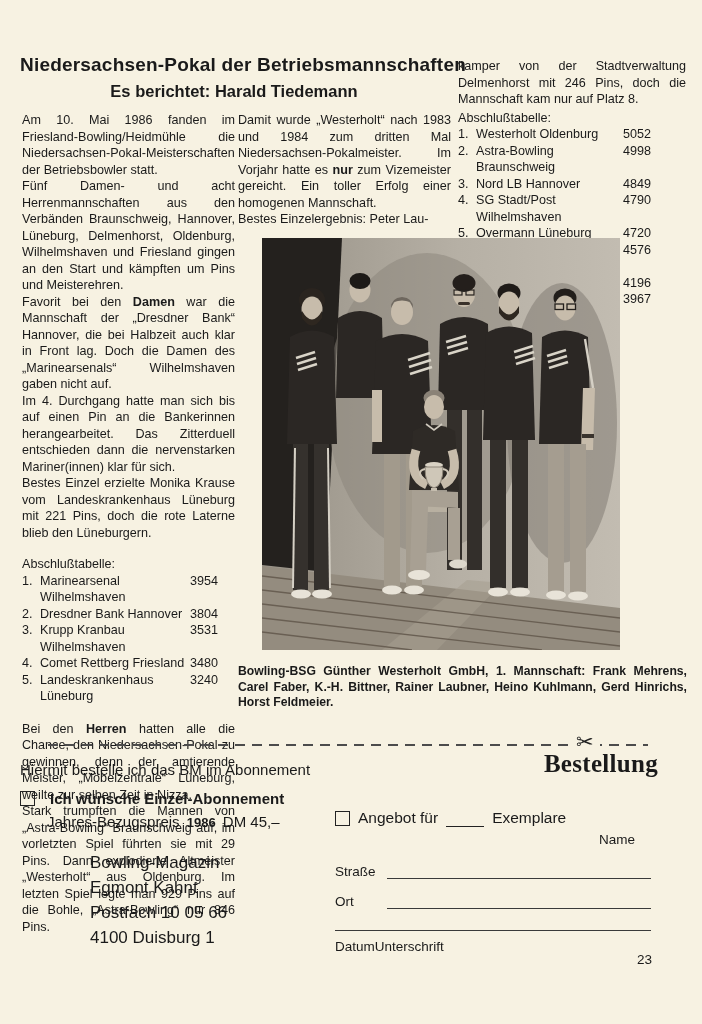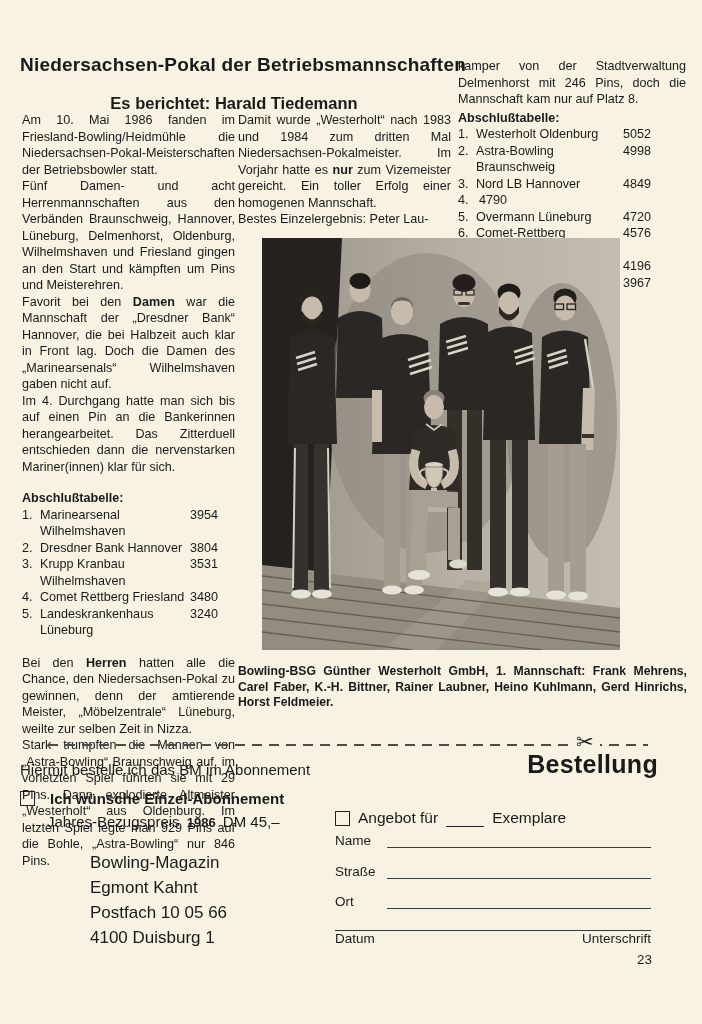--- a/index.html
+++ b/index.html
@@ -10,31 +10,31 @@
     color:#1a1a1a; overflow:hidden;
   }
   
   .article-title {
     position:absolute; left:20px; top:54px; width:428px;
     font-size:19px; font-weight:bold; letter-spacing:0.2px;
     text-align:center; text-align-last:justify; white-space:nowrap;
   }
   .article-subtitle {
     position:absolute; left:20px; top:82px; width:428px;
-    font-size:16.5px; font-weight:bold; text-align:center;margin-top:12px;
+    font-size:16.5px; font-weight:bold; text-align:center;
   }
   
   .col { position:absolute; font-size:12.6px; line-height:16.5px; text-align:justify; }
   .col p { margin:0; }
   #col1 { left:22px;  top:112px; width:213px; }
   #col2 { left:238px; top:112px; width:213px; }
   #col3 { left:458px; top:58px;  width:228px; }
   .tbl { margin-top:15px; }
   .tbl.tight { margin-top:2px; }
-  .tbl-title { font-weight:bold; }
+  .tbl-title { font-weight:normal; }
   .trow { display:flex; }
   .trank { width:18px; flex:none; }
   .tteam { flex:1; text-align:left; }
   .tpins { flex:none; text-align:center; width:34px; }
   #col1 .tbl { width:199px; }
   #col3 .tbl { width:196px; }
   .after-tbl { margin-top:16px !important; }
   
   .photo { position:absolute; left:262px; top:238px; width:358px; height:412px; }
   .photo svg { display:block; width:100%; height:100%; }
@@ -46,57 +46,58 @@
   .cutline {
     position:absolute; left:48px; top:744px; width:600px; height:2px;
     background:repeating-linear-gradient(90deg,#4c4c4c 0 10px,transparent 10px 17px);
   }
   .scissors {
     position:absolute; left:570px; top:731px; font-size:21px; line-height:21px;
     color:#222; background:#f7f2e2; padding:0 6px;
   }
   .bestellung {
     position:absolute; right:44px; top:750px;
-    font-size:25px; font-weight:bold; letter-spacing:0.3px;
+    font-size:25px; font-weight:bold; letter-spacing:0.3px;font-family:Liberation Serif, serif;
   }
   .of-intro { position:absolute; left:20px; top:761px; font-size:15px; }
   .of-opt1  { position:absolute; left:20px; top:790px; display:flex; gap:15px; font-size:15px; align-items:flex-start;font-weight:bold; }
   .checkbox { width:13px; height:13px; border:1.6px solid #222; flex:none; margin-top:1px; background:transparent; }
   .of-price { position:absolute; left:47px; top:813px; font-size:15px; }
   .of-price .year { font-size:13px; font-weight:bold; padding:0 3px;margin-top:24px; }
   .of-opt2 { position:absolute; left:335px; top:809px; display:flex; gap:8px; font-size:15.5px; align-items:flex-end; }
   .of-opt2 .checkbox { align-self:flex-start; margin-top:2px; }
   .blank { display:inline-block; width:38px; height:14px; border-bottom:1.6px solid #222; }
   .form-row { position:absolute; left:335px; width:316px; display:flex; align-items:flex-end; font-size:13.5px; }
   .form-row .flabel { flex:none; width:52px; }
   .form-row .fline  { flex:1; height:15px; border-bottom:1.5px solid #3a3a3a; }
-  #row-name   { top:832px; }
+  #row-name   { top:832px;flex-direction:column; }
   #row-street { top:863px;align-items:center; }
   #row-city   { top:893px; }
   .sig-row {
     position:absolute; left:335px; top:930px; width:316px;
     border-top:1.5px solid #3a3a3a;
-    display:flex; justify-content:space-between; font-size:13.5px; padding-top:0;
+    display:flex; justify-content:flex-start; font-size:13.5px; padding-top:8px;
   }
   .address { position:absolute; left:90px; top:850px; font-size:17px; line-height:25px; }
   .page-num { position:absolute; right:50px; top:952px; font-size:13.5px; }
 </style>
 </head>
 <body>
 
 <div class="page">
 
   <div class="article-title">Niedersachsen-Pokal der Betriebsmannschaften</div>
   <div class="article-subtitle">Es berichtet: Harald Tiedemann</div>
 
   <div class="col" id="col1">
     <p>Am 10. Mai 1986 fanden im Friesland-Bowling/Heidmühle die Niedersachsen-Pokal-Meisterschaften der Betriebsbowler statt.</p>
     <p>Fünf Damen- und acht Herrenmannschaften aus den Verbänden Braunschweig, Hannover, Lüneburg, Delmenhorst, Oldenburg, Wilhelmshaven und Friesland gingen an den Start und kämpften um Pins und Meisterehren.</p>
     <p><span>Favorit bei den </span><b>Damen</b><span> war die Mannschaft der „Dresdner Bank“ Hannover, die bei Halbzeit auch klar in Front lag. Doch die Damen des „Marinearsenals“ Wilhelmshaven gaben nicht auf.</span></p>
     <p>Im 4. Durchgang hatte man sich bis auf einen Pin an die Bankerinnen herangearbeitet. Das Zitterduell entschieden dann die nervenstarken Mariner(innen) klar für sich.</p>
+    <p>Bestes Einzel erzielte Monika Krause vom Landeskrankenhaus Lüneburg mit 221 Pins, doch die rote Laterne blieb den Lüneburgern.</p>
     <div class="tbl">
       <div class="tbl-title">Abschlußtabelle:</div>
       <div class="trow">
           <span class="trank">1.</span>
           <span class="tteam">Marinearsenal Wilhelmshaven</span>
           <span class="tpins">3954</span>
         </div>
       <div class="trow">
           <span class="trank">2.</span>
           <span class="tteam">Dresdner Bank Hannover</span>
@@ -141,20 +142,21 @@
           <span class="tteam">Astra-Bowling Braunschweig</span>
           <span class="tpins">4998</span>
         </div>
       <div class="trow">
           <span class="trank">3.</span>
           <span class="tteam">Nord LB Hannover</span>
           <span class="tpins">4849</span>
         </div>
       <div class="trow">
           <span class="trank">4.</span>
+          <span class="tteam">SG Stadt/Post Wilhelmshaven</span>
           <span class="tpins">4790</span>
         </div>
       <div class="trow">
           <span class="trank">5.</span>
           <span class="tteam">Overmann Lüneburg</span>
           <span class="tpins">4720</span>
         </div>
       <div class="trow">
           <span class="trank">6.</span>
           <span class="tteam">Comet-Rettberg Friesland</span>

